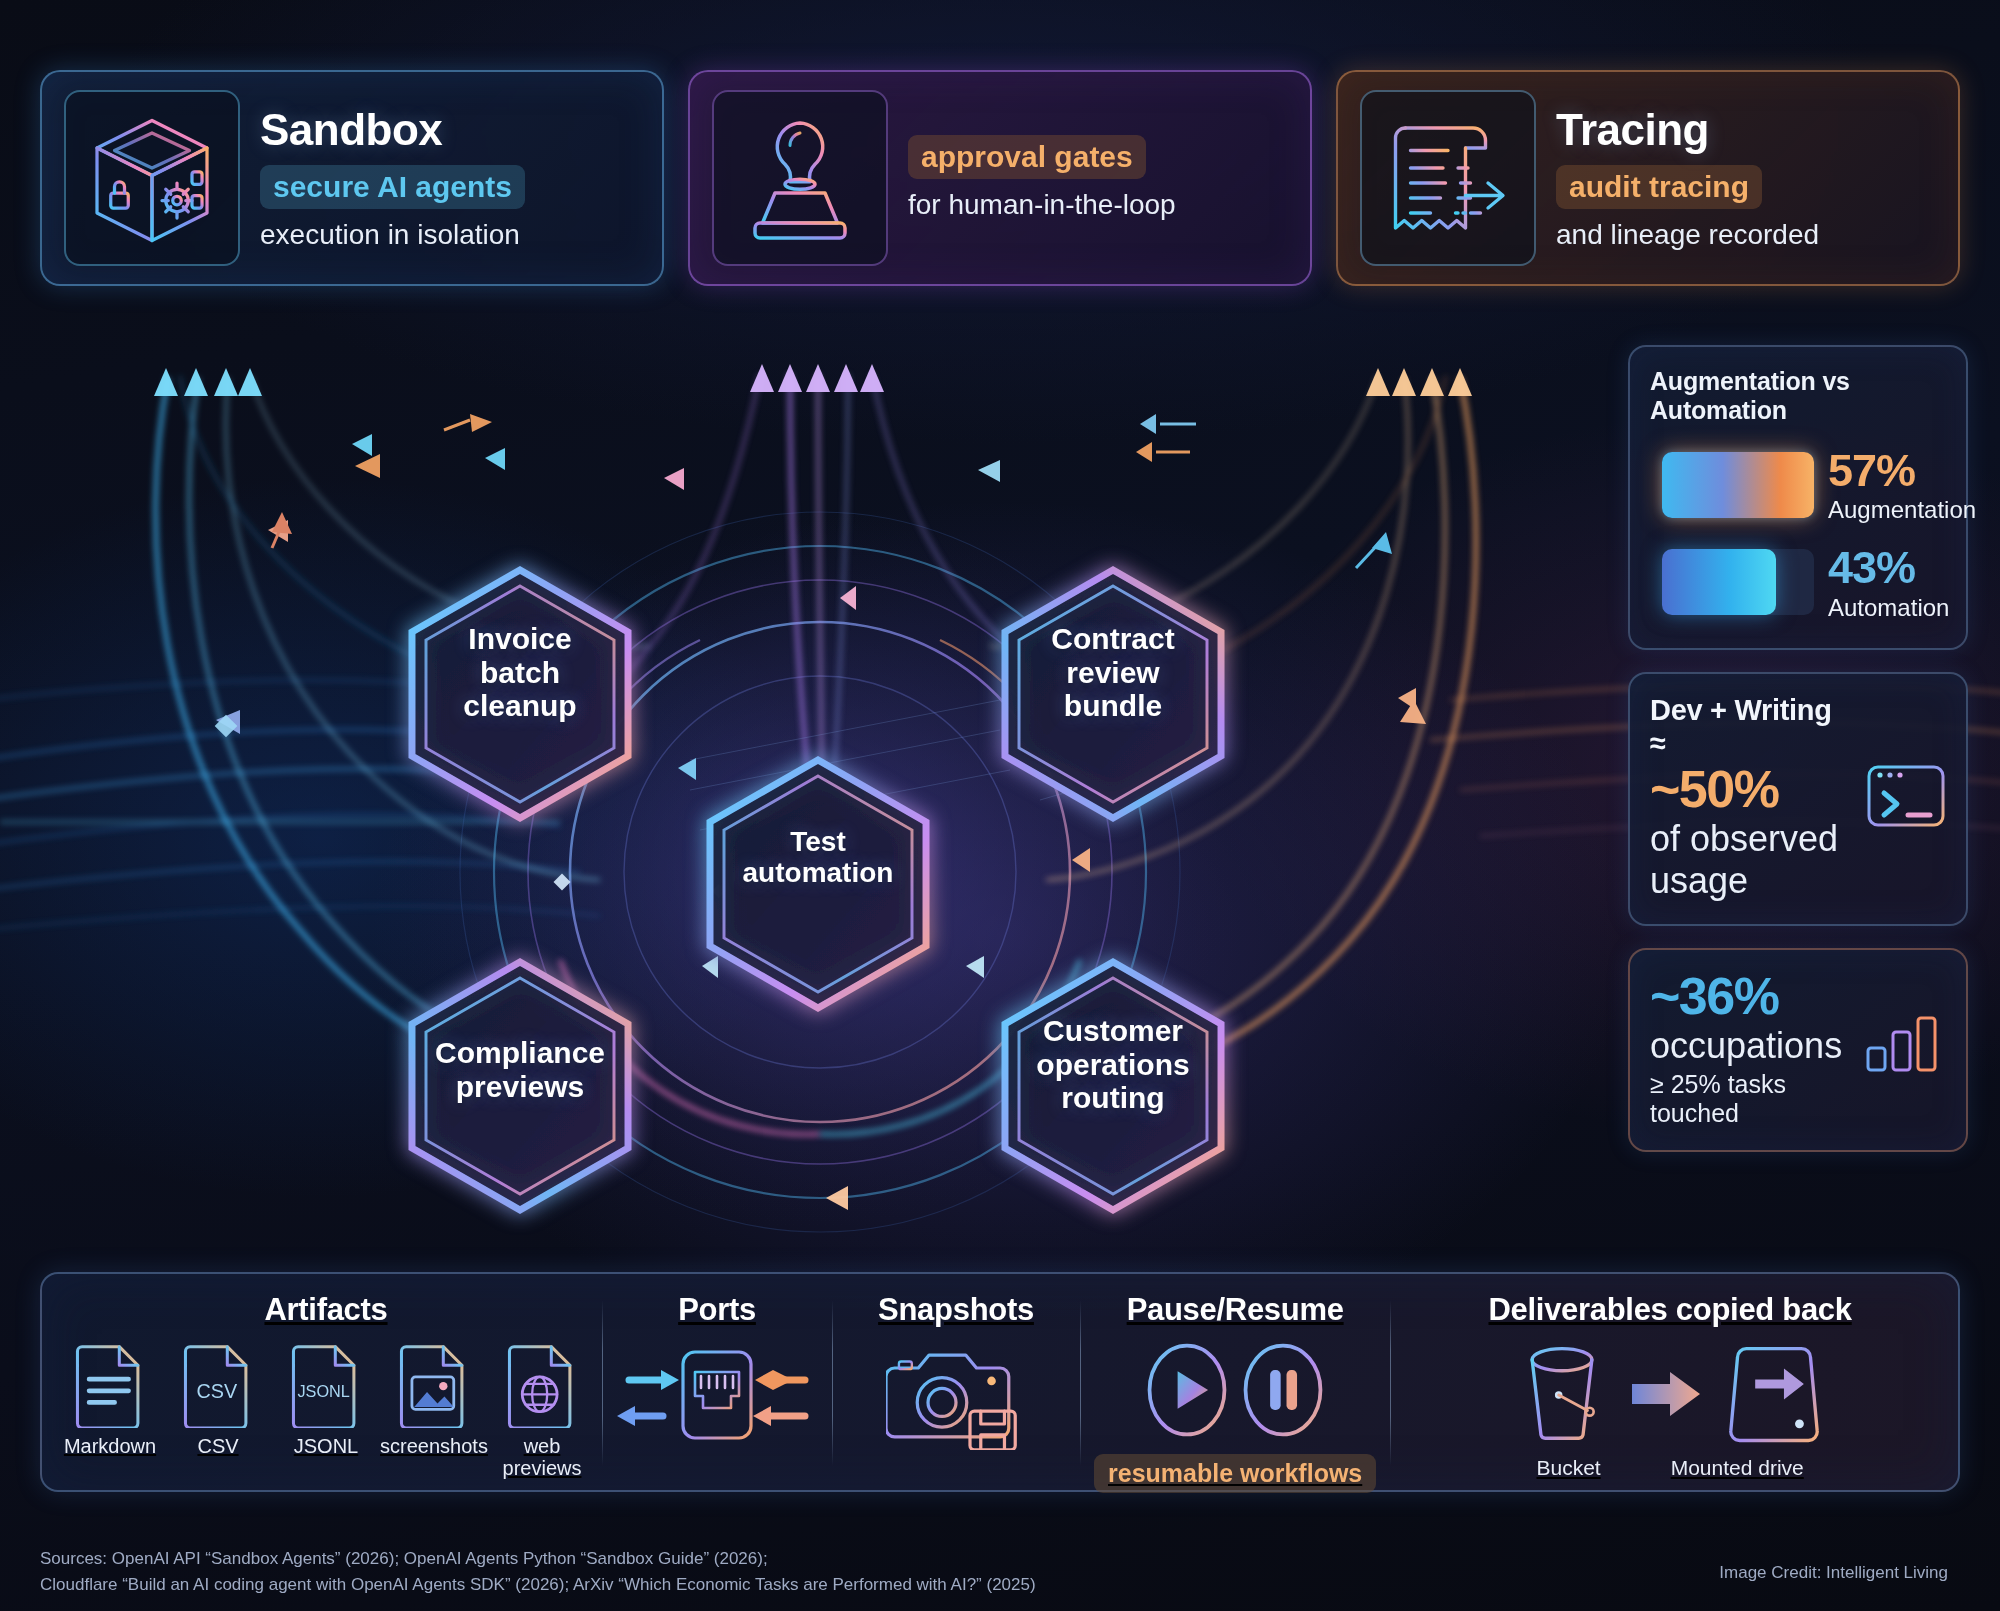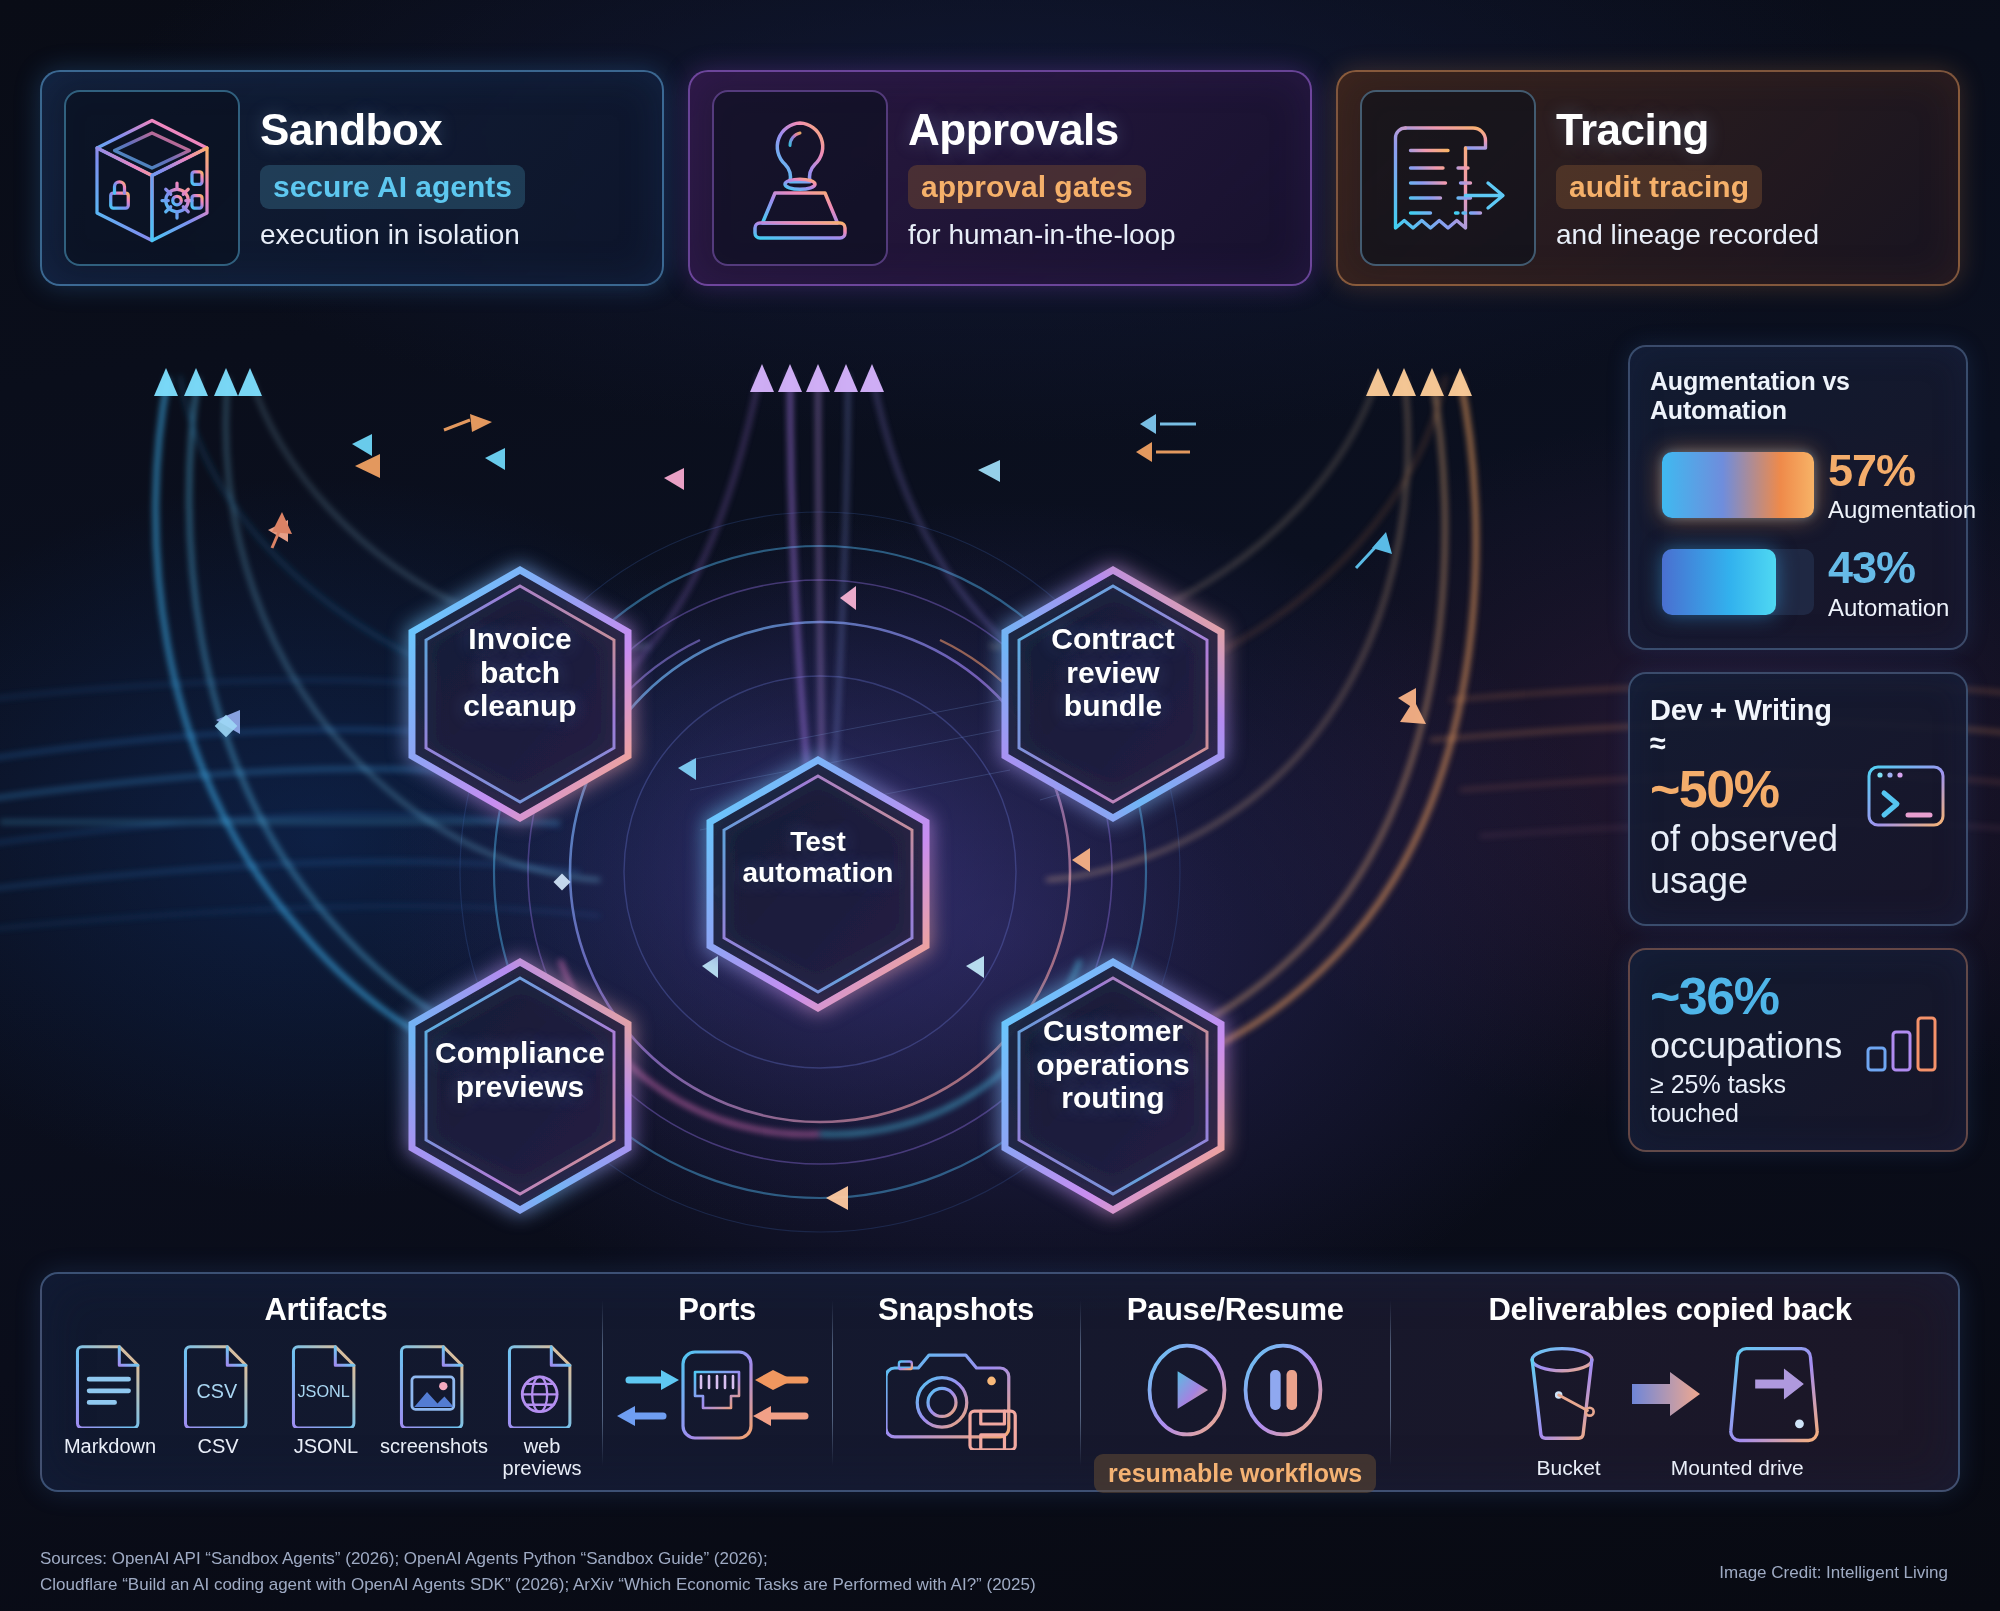--- a/index.html
+++ b/index.html
@@ -122,21 +122,21 @@
 
   
   .bottombar {
     position: absolute; left: 40px; right: 40px; top: 1272px; height: 220px;
     border-radius: 18px; z-index: 6;
     background: linear-gradient(120deg, rgba(17,26,48,0.95) 0%, rgba(22,26,48,0.94) 45%, rgba(30,24,40,0.94) 100%);
     border: 2px solid rgba(120,160,215,0.42);
     box-shadow: 0 0 26px rgba(70,120,200,0.2), inset 0 0 50px rgba(20,34,70,0.35);
     display: flex; align-items: stretch; padding: 12px 8px 10px 8px;
   }
-  .bb-sec { position: relative; display: flex; flex-direction: column; align-items: center; padding: 0 14px; }
+  .bb-sec { position: relative; display: flex; flex-direction: column; align-items: center; padding: 0 14px; text-decoration: underline; }
   .bb-sec + .bb-sec::before {
     content: ""; position: absolute; left: 0; top: 14px; bottom: 14px; width: 1px;
     background: linear-gradient(180deg, rgba(160,190,230,0) 0%, rgba(160,190,230,0.45) 30%, rgba(160,190,230,0.45) 70%, rgba(160,190,230,0) 100%);
   }
   .sec-artifacts { flex: 0 0 540px; }
   .sec-ports { flex: 0 0 230px; }
   .sec-snapshots { flex: 0 0 248px; }
   .sec-pause { flex: 0 0 300px; }
   .sec-deliver { flex: 1; }
   .bb-title { font-size: 31px; font-weight: bold; color: #ffffff; margin: 6px 0 14px; letter-spacing: -0.3px; white-space: nowrap; }
@@ -376,21 +376,20 @@
           <g stroke="url(#stampG)" stroke-width="2.8">
             <path d="M60 16 a19 19 0 0 1 12 33 c-4 4 -5 9 -4 14 h-16 c1 -5 0 -10 -4 -14 A19 19 0 0 1 60 16 Z"></path>
             <path d="M52 34 a10 10 0 0 1 8 -10" stroke-width="2.4" opacity=".9"></path>
             <ellipse cx="60" cy="65" rx="12" ry="4"></ellipse>
             <path d="M40 72 h40 l10 24 H30 Z"></path>
             <rect x="24" y="96" width="72" height="12" rx="4"></rect>
           </g>
         </svg>
       </div>
       <div class="tc-body">
-        <div class="tc-title">Approvals</div>
         <div class="tc-pill pill-amber">approval gates</div>
         <div class="tc-sub">for human-in-the-loop</div>
       </div>
     </div>
 
     <div class="topcard tc-tracing">
       <div class="tc-iconbox">
         <svg width="150" height="150" viewBox="0 0 120 120" fill="none" stroke-linecap="round" stroke-linejoin="round">
           <defs>
             <linearGradient id="recG" x1="0" y1="1" x2="1" y2="0">

